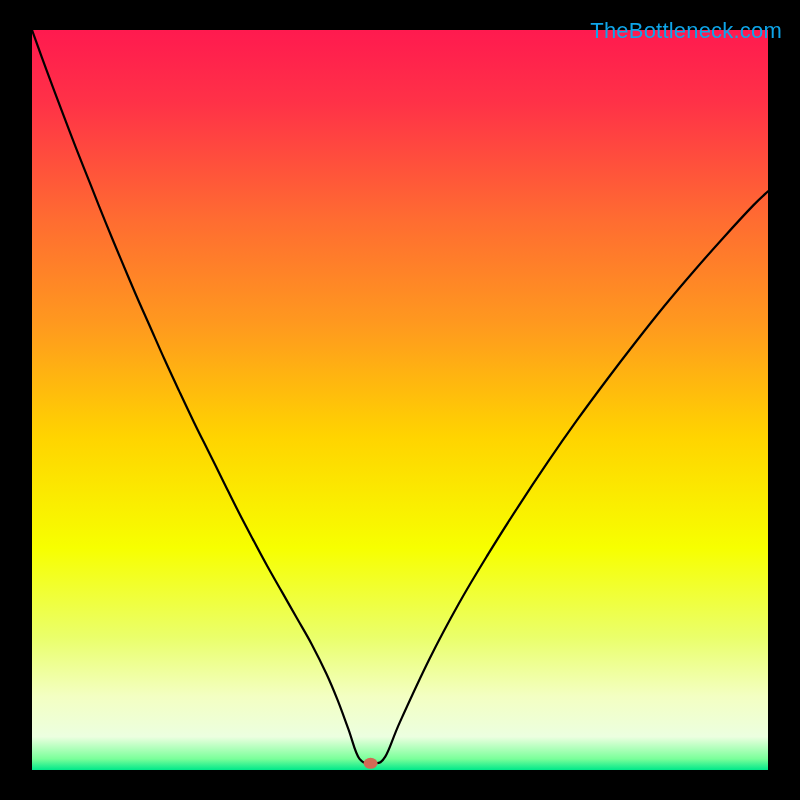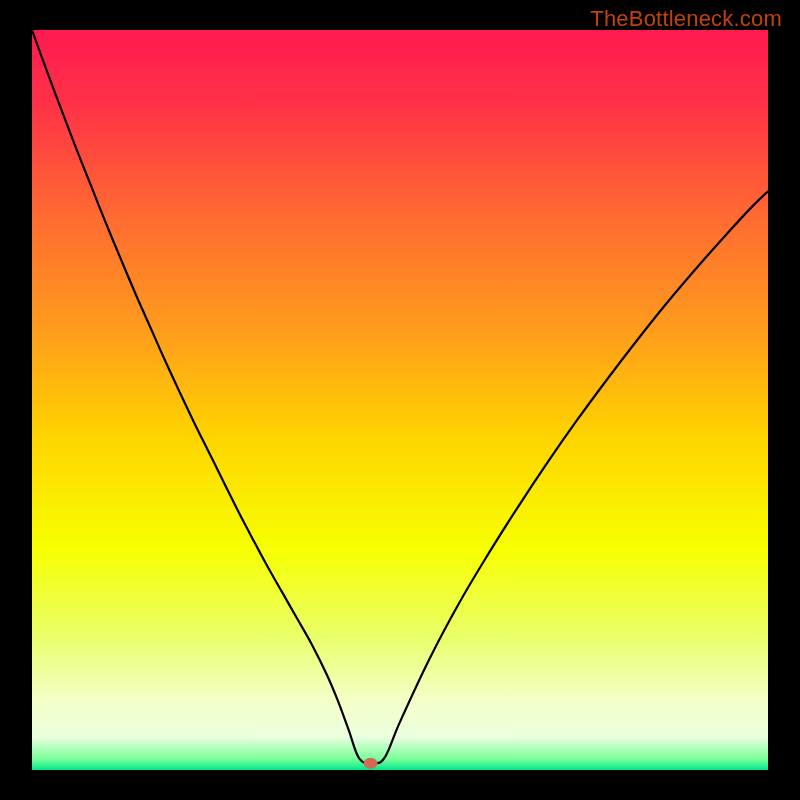--- a/index.html
+++ b/index.html
@@ -14,23 +14,23 @@
   .frame {
     position: absolute;
     left: 0;
     top: 0;
     width: 800px;
     height: 800px;
     background: #000;
   }
   .watermark {
     position: absolute;
-    top: 6px;
+    top: 18px;
     right: 18px;
-    color: #c2410c;
+    color: #0ea5e9;
     font-size: 22px;
     font-weight: 400;
     letter-spacing: 0.2px;
     z-index: 20;
     text-align: right;
   }
   .plot-area {
     position: absolute;
     left: 32px;
     top: 30px;

